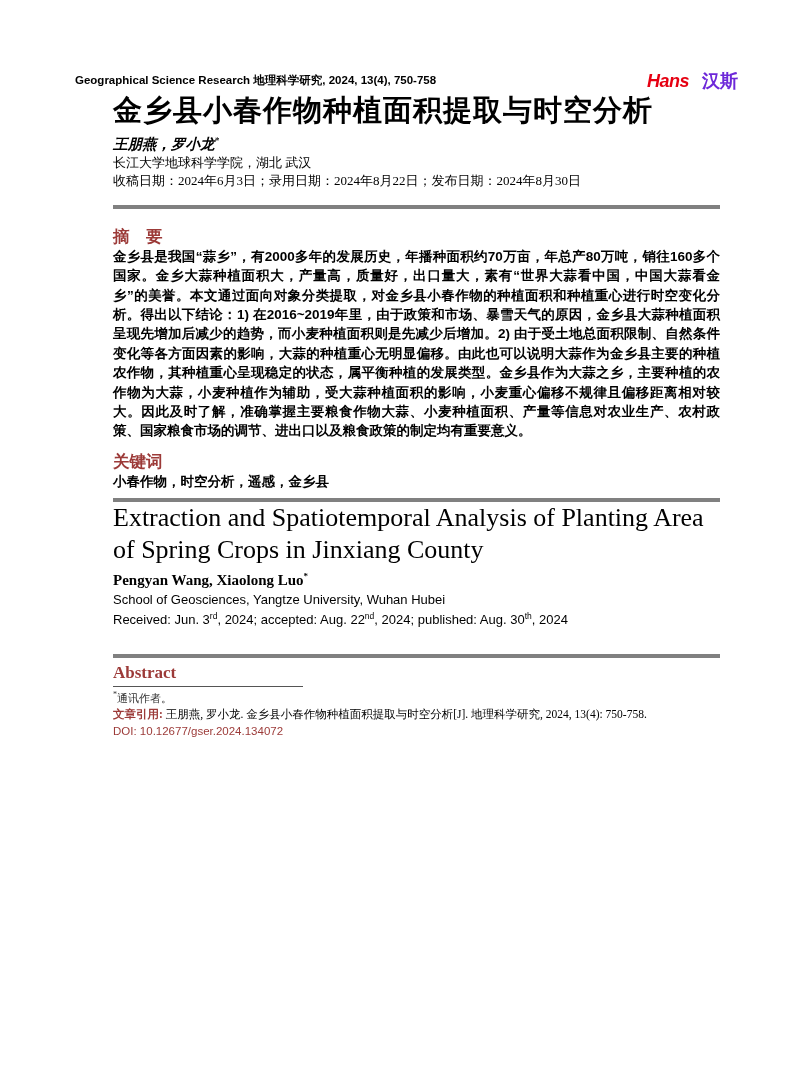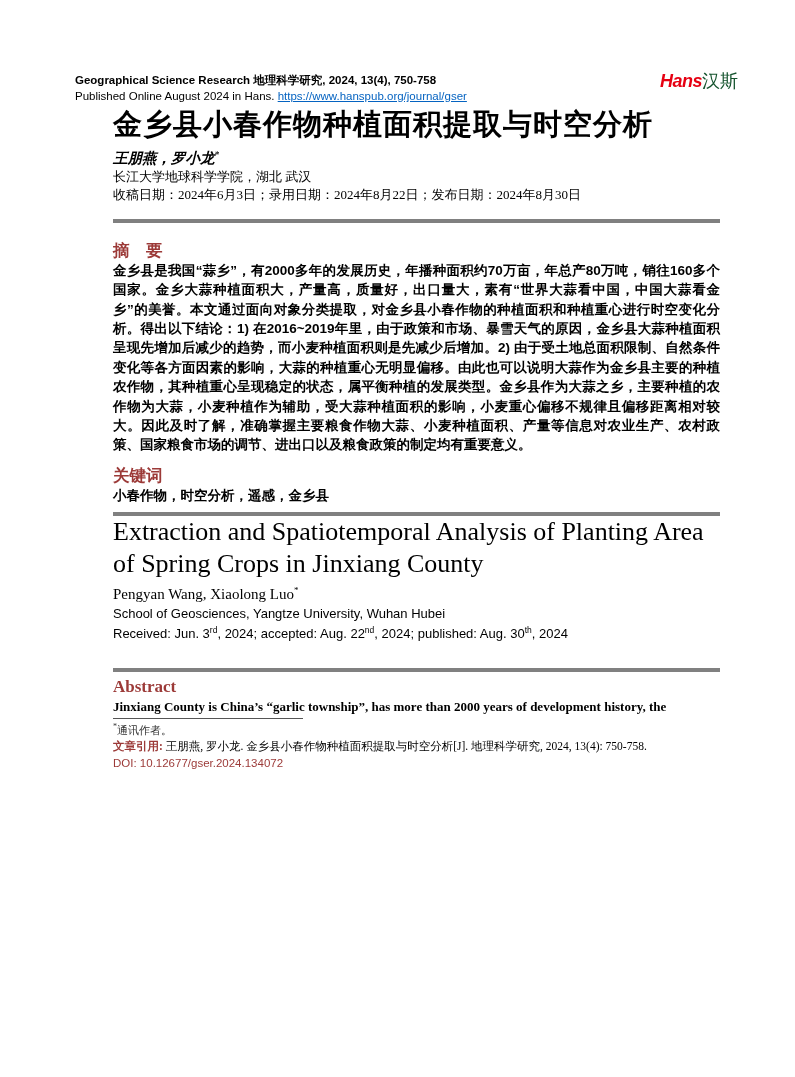--- a/index.html
+++ b/index.html
@@ -15,21 +15,21 @@
   .header{
     display:flex;justify-content:space-between;align-items:flex-start;
     padding:72px 57px 0 75px;box-sizing:border-box;
   }
   .header-left{font-size:11.5px;line-height:16px;}
   .journal-line{font-weight:bold;}
   .pub-line{font-weight:normal;}
   a.link{color:#0563C1;text-decoration:underline;cursor:pointer;}
   .logo{font-size:18px;line-height:18px;white-space:nowrap;}
   .logo-latin{color:#E60012;font-weight:900;font-style:italic;letter-spacing:-0.5px;font-family:"Liberation Sans","DejaVu Sans",sans-serif;}
-  .logo-cjk{color:#14532d;font-weight:normal;margin-left:0;}
+  .logo-cjk{color:#6d28d9;font-weight:bold;margin-left:13px;}
 
   
   .content{margin-left:113px;width:607px;}
   .content p,.content h1,.content h2{margin:0;padding:0;}
 
   .cn-title{
     margin-top:63px;font-size:29px;line-height:40px;font-weight:bold;
     font-family:"Liberation Sans","DejaVu Sans",sans-serif;letter-spacing:1px;
   }
   .cn-authors{margin-top:25px;font-size:14.5px;line-height:20px;font-weight:bold;font-style:italic;font-family:"Liberation Serif","DejaVu Serif",serif;}
@@ -49,21 +49,21 @@
   .cn-abstract{
     margin-top:7px;font-size:13.5px;line-height:19.4px;font-weight:bold;
     text-align:justify;font-family:"Liberation Sans","DejaVu Sans",sans-serif;
   }
   .cn-keywords{margin-top:4px;font-size:13.5px;line-height:19px;font-weight:bold;}
 
   .en-title{
     margin-top:15px;font-size:26px;line-height:32px;font-weight:normal;
     font-family:"Liberation Serif","DejaVu Serif",serif;
   }
-  .en-authors{margin-top:28px;font-size:15px;line-height:21px;font-weight:normal;font-family:"Liberation Serif","DejaVu Serif",serif;}
+  .en-authors{margin-top:28px;font-size:15px;line-height:21px;font-weight:bold;font-family:"Liberation Serif","DejaVu Serif",serif;}
   .en-authors sup{font-size:9px;}
   .en-affil{margin-top:8px;font-size:13px;line-height:17px;}
   .en-dates{margin-top:11px;font-size:13px;line-height:17px;}
   .en-dates sup{font-size:8.5px;}
 
   .en-abstract{margin-top:7px;font-size:13px;line-height:18px;font-weight:bold;font-family:"Liberation Serif","DejaVu Serif",serif;}
 
   .footnote-rule{margin-top:2px;width:190px;height:1px;background:#555;}
   .footnote{margin-top:3px;font-size:11px;line-height:15px;font-family:"Liberation Serif","DejaVu Serif",serif;color:#333;}
   .footnote sup{font-size:8px;}
@@ -73,23 +73,20 @@
   .citation-doi{margin-top:1px;font-size:11.5px;line-height:17px;color:#9C3A38;font-family:"Liberation Sans","DejaVu Sans",sans-serif;}
 </style>
 </head>
 <body>
 
 <div class="page">
 
   <header class="header">
     <div class="header-left">
       <div class="journal-line">Geographical Science Research 地理科学研究, 2024, 13(4), 750-758</div>
-      <div class="pub-line">
-        <span>Published Online August 2024 in Hans. </span><a class="link">https://www.hanspub.org/journal/gser</a>
-      </div>
     </div>
     <div class="logo">
       <span class="logo-latin">Hans</span><span class="logo-cjk">汉斯</span>
     </div>
   </header>
 
   <main class="content">
 
     <h1 class="cn-title">金乡县小春作物种植面积提取与时空分析</h1>
 
@@ -116,21 +113,20 @@
     <p class="en-authors"><span>Pengyan Wang, Xiaolong Luo</span><sup>*</sup></p>
 
     <p class="en-affil">School of Geosciences, Yangtze University, Wuhan Hubei</p>
 
     <p class="en-dates"><span>Received: Jun. 3</span><sup>rd</sup><span>, 2024; accepted: Aug. 22</span><sup>nd</sup><span>, 2024; published: Aug. 30</span><sup>th</sup><span>, 2024</span></p>
 
     <hr class="rule r3">
 
     <h2 class="sec en">Abstract</h2>
 
-    <p class="en-abstract">Jinxiang County is China’s “garlic township”, has more than 2000 years of development history, the</p>
 
     <div class="footnote-rule"></div>
 
     <p class="footnote"><sup>*</sup><span>通讯作者。</span></p>
 
     <p class="citation"><span class="cite-label">文章引用:</span><span> 王朋燕, 罗小龙. 金乡县小春作物种植面积提取与时空分析[J]. 地理科学研究, 2024, 13(4): 750-758.</span></p>
 
     <p class="citation-doi">DOI: 10.12677/gser.2024.134072</p>
 
   </main>

